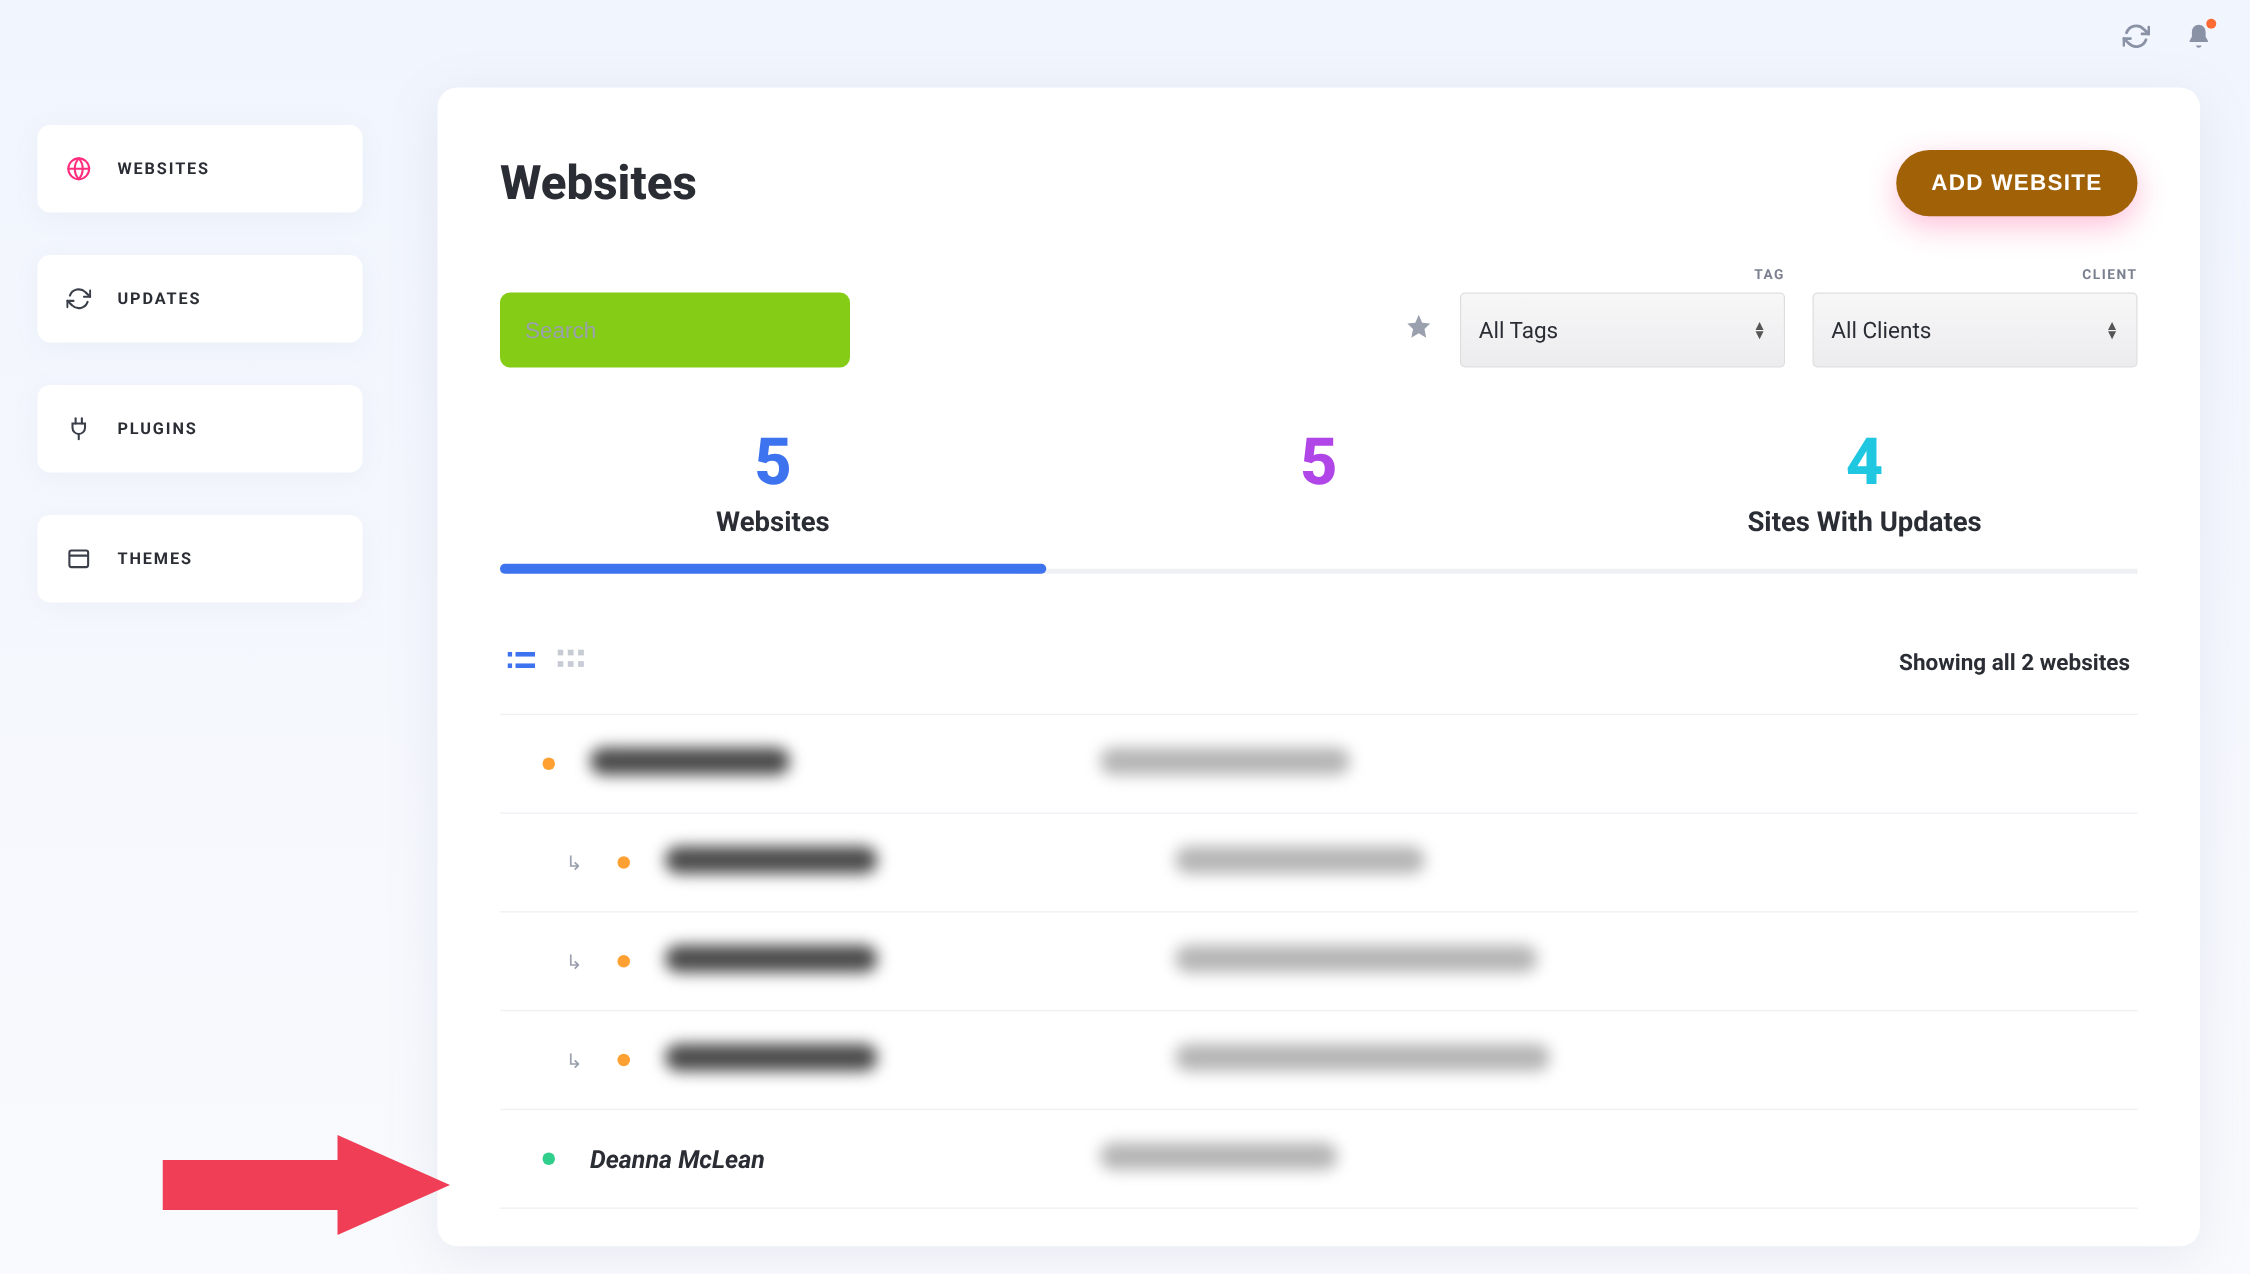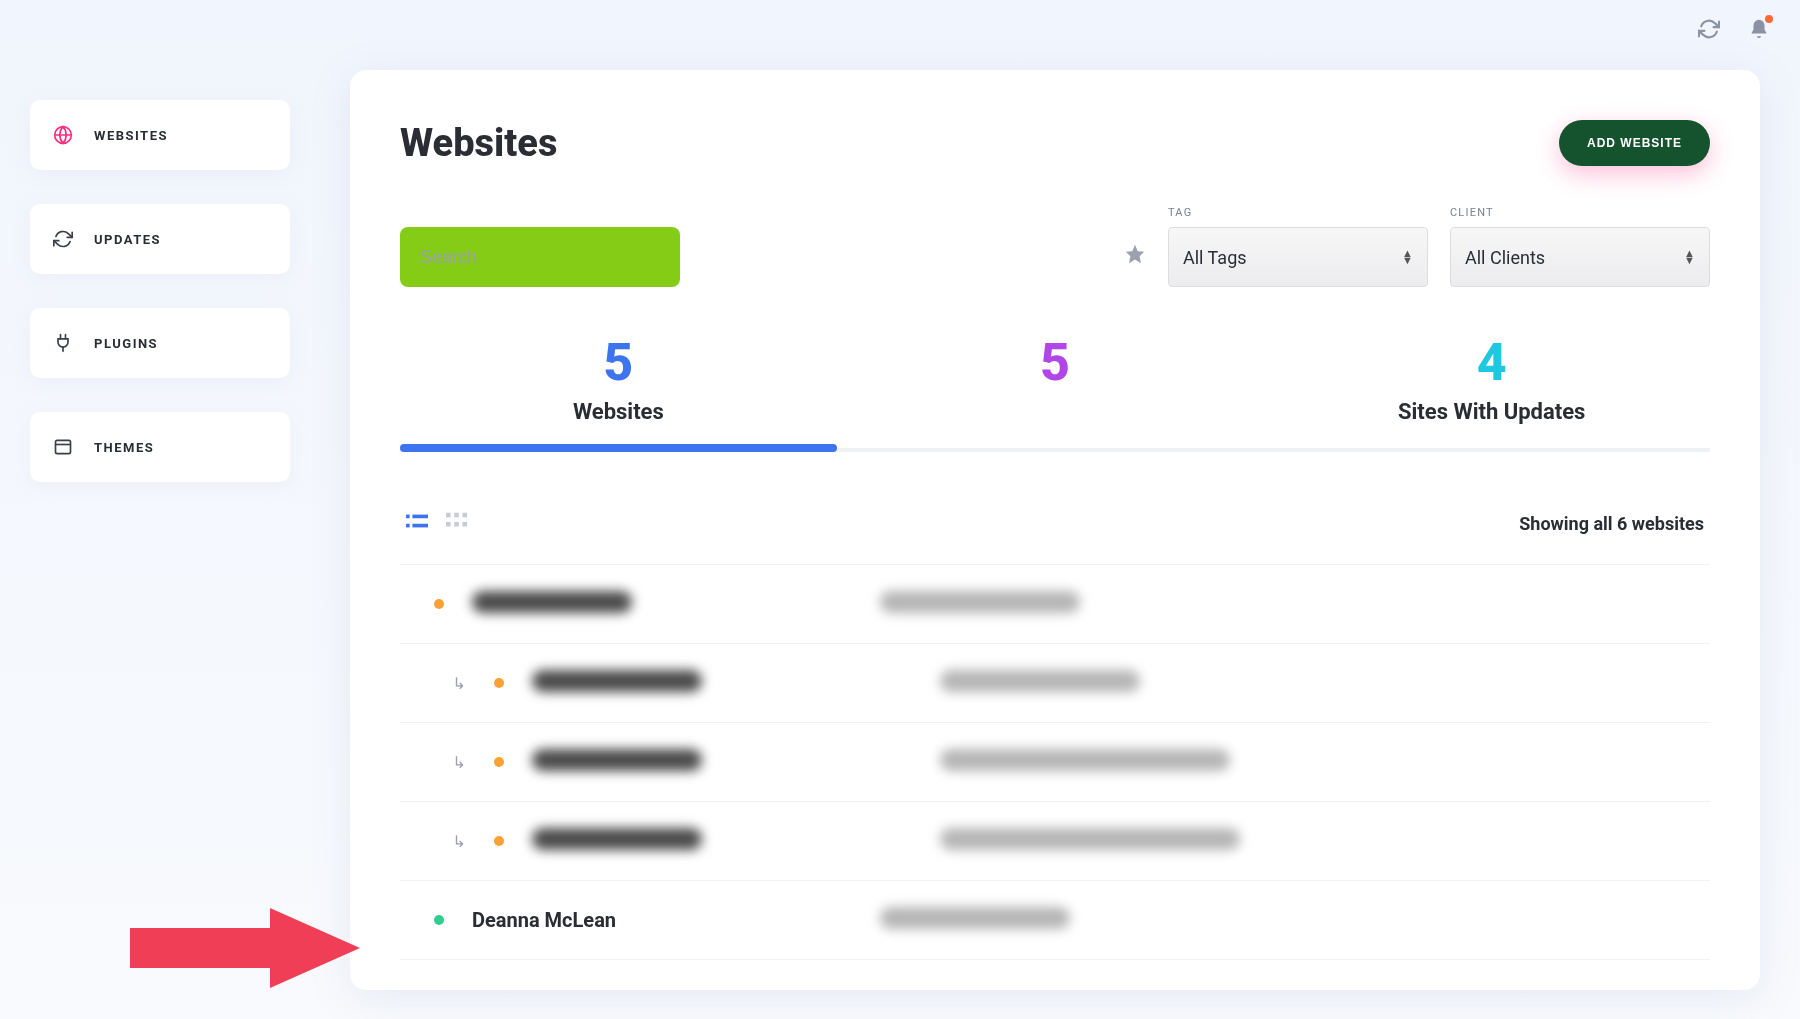--- a/index.html
+++ b/index.html
@@ -72,23 +72,23 @@
     justify-content: space-between;
     align-items: center;
     margin-bottom: 40px;
   }
   .page-title {
     font-size: 38px;
     font-weight: 800;
     color: #2a2d34;
   }
   .add-btn {
-    background: #14532d;
+    background: #a16207;
     color: #fff;
-    font-size: 12px;
+    font-size: 18px;
     font-weight: 700;
     letter-spacing: 1px;
     border: none;
     padding: 16px 28px;
     border-radius: 999px;
     cursor: pointer;
     box-shadow: 0 8px 24px rgba(255,46,126,0.3);
   }
   
   .filter-row {
@@ -105,21 +105,21 @@
     border-radius: 8px;
     padding: 0 20px;
     font-size: 18px;
     color: #444;
   }
   .search-input::placeholder { color: #9aa0ad; }
   .flex-spacer { flex: 1; }
   .star-btn { color: #9aa0ad; margin-bottom: 18px; cursor:pointer;}
   .select-group { display:flex; flex-direction:column; gap:8px; }
   .select-label {
-    font-size: 11px; font-weight:400; letter-spacing:1.2px; color:#7b8190;
+    font-size: 11px; font-weight:700; letter-spacing:1.2px; color:#7b8190;text-align:right;
   }
   .select-box {
     width: 260px; height: 60px;
     background: linear-gradient(#f7f7f8,#ececee);
     border: 1px solid #ddd;
     border-radius: 4px;
     padding: 0 14px;
     font-size: 18px;
     color: #2a2d34;
     display:flex; align-items:center; justify-content:space-between;
@@ -186,21 +186,21 @@
   .site-url-col { flex:1; }
   .blur-bar {
     height:22px; border-radius:11px;
     background: #ccc;
     filter: blur(6px);
     display:inline-block;
   }
   .blur-dark { background:#4a4a4a; }
   .blur-light { background:#b5b5b5; }
   .site-name-text {
-    font-size:20px; font-weight:700; color:#2a2d34;
+    font-size:20px; font-weight:700; color:#2a2d34;font-style:italic;
   }
   
   .red-arrow {
     position:absolute;
     left: 130px;
     top: 908px;
     width: 230px;
     height: 80px;
     pointer-events:none;
   }
@@ -336,21 +336,21 @@
           <svg width="22" height="18" viewBox="0 0 24 18" fill="currentColor">
               <rect x="0" y="0" width="5" height="5"></rect>
               <rect x="9" y="0" width="5" height="5"></rect>
               <rect x="18" y="0" width="5" height="5"></rect>
               <rect x="0" y="10" width="5" height="5"></rect>
               <rect x="9" y="10" width="5" height="5"></rect>
               <rect x="18" y="10" width="5" height="5"></rect>
             </svg>
         </span>
       </div>
-      <span class="result-count">Showing all 6 websites</span>
+      <span class="result-count">Showing all 2 websites</span>
     </div>
 
     <div class="site-list" id="site-list">
         <div class="site-row">
           <span class="indent-icon" style="visibility: hidden; width: 0px;"></span>
           <span class="status-dot dot-orange"></span>
           <div class="site-name-col"><span class="blur-bar blur-dark" style="width: 160px;"></span></div>
           <div class="site-url-col"><span class="blur-bar blur-light" style="width: 200px;"></span></div>
         </div>
         <div class="site-row">

